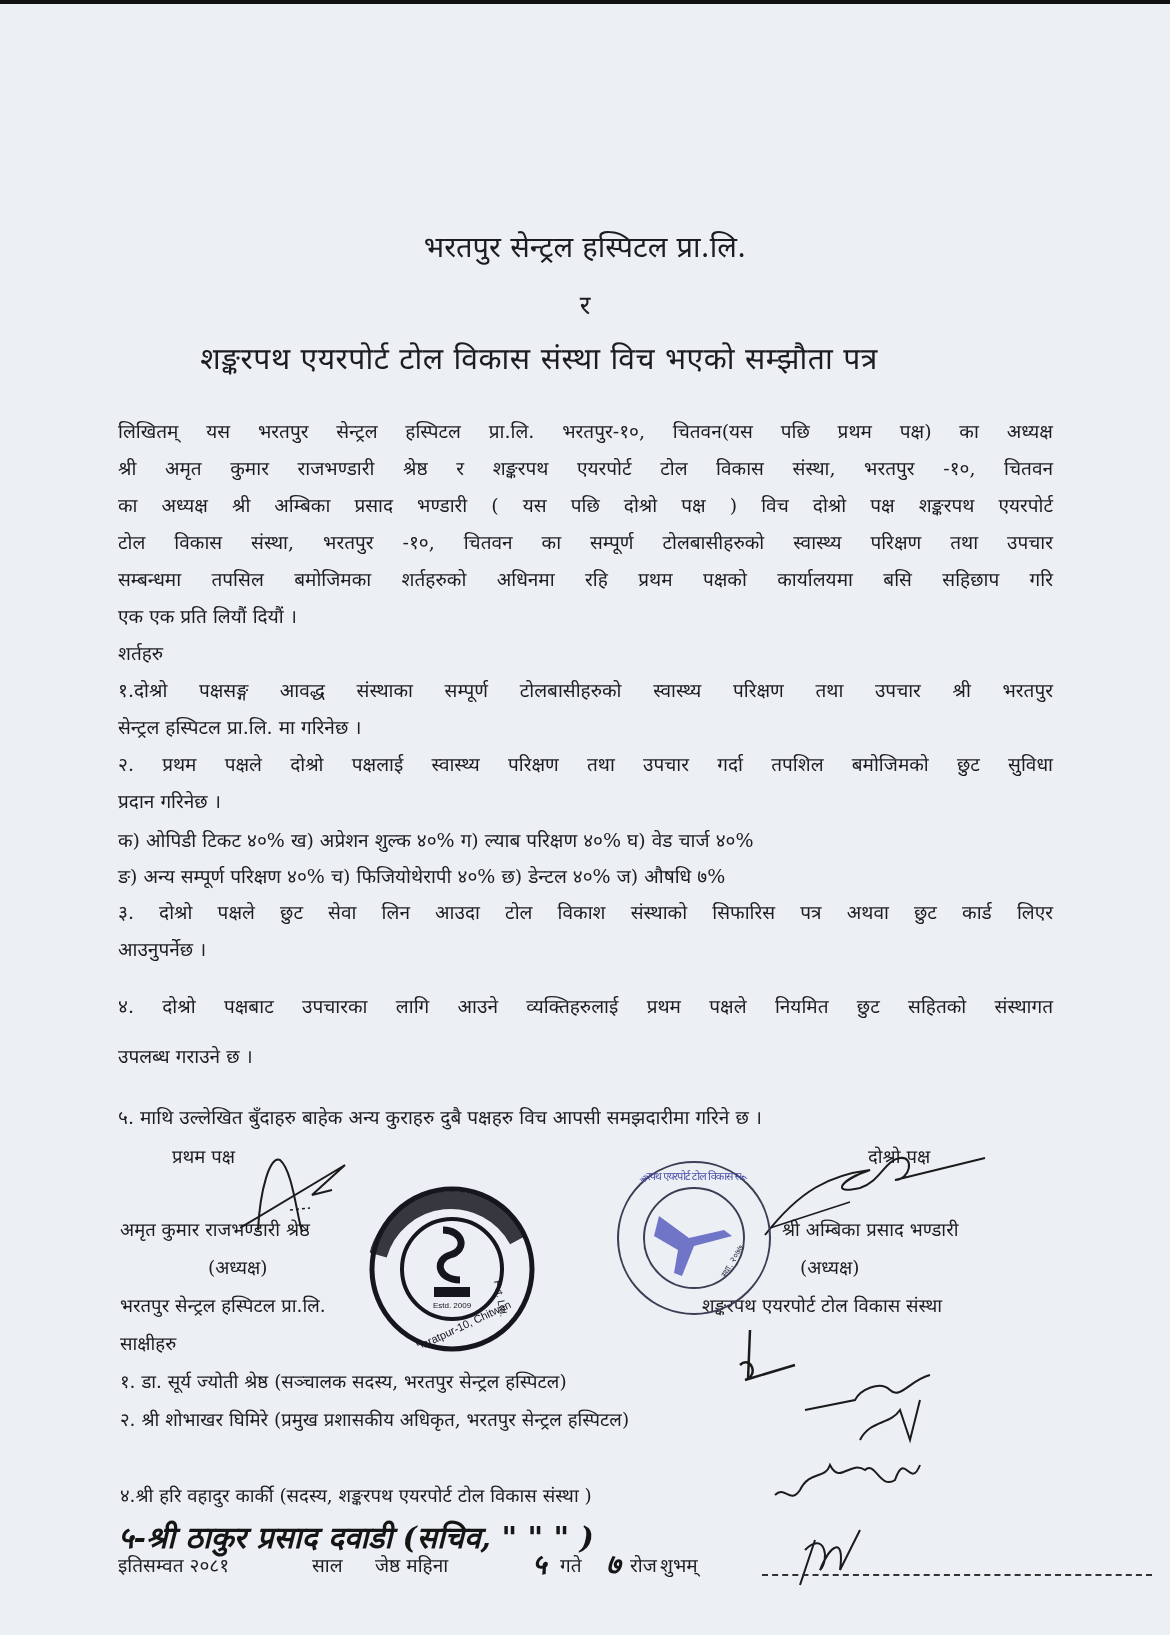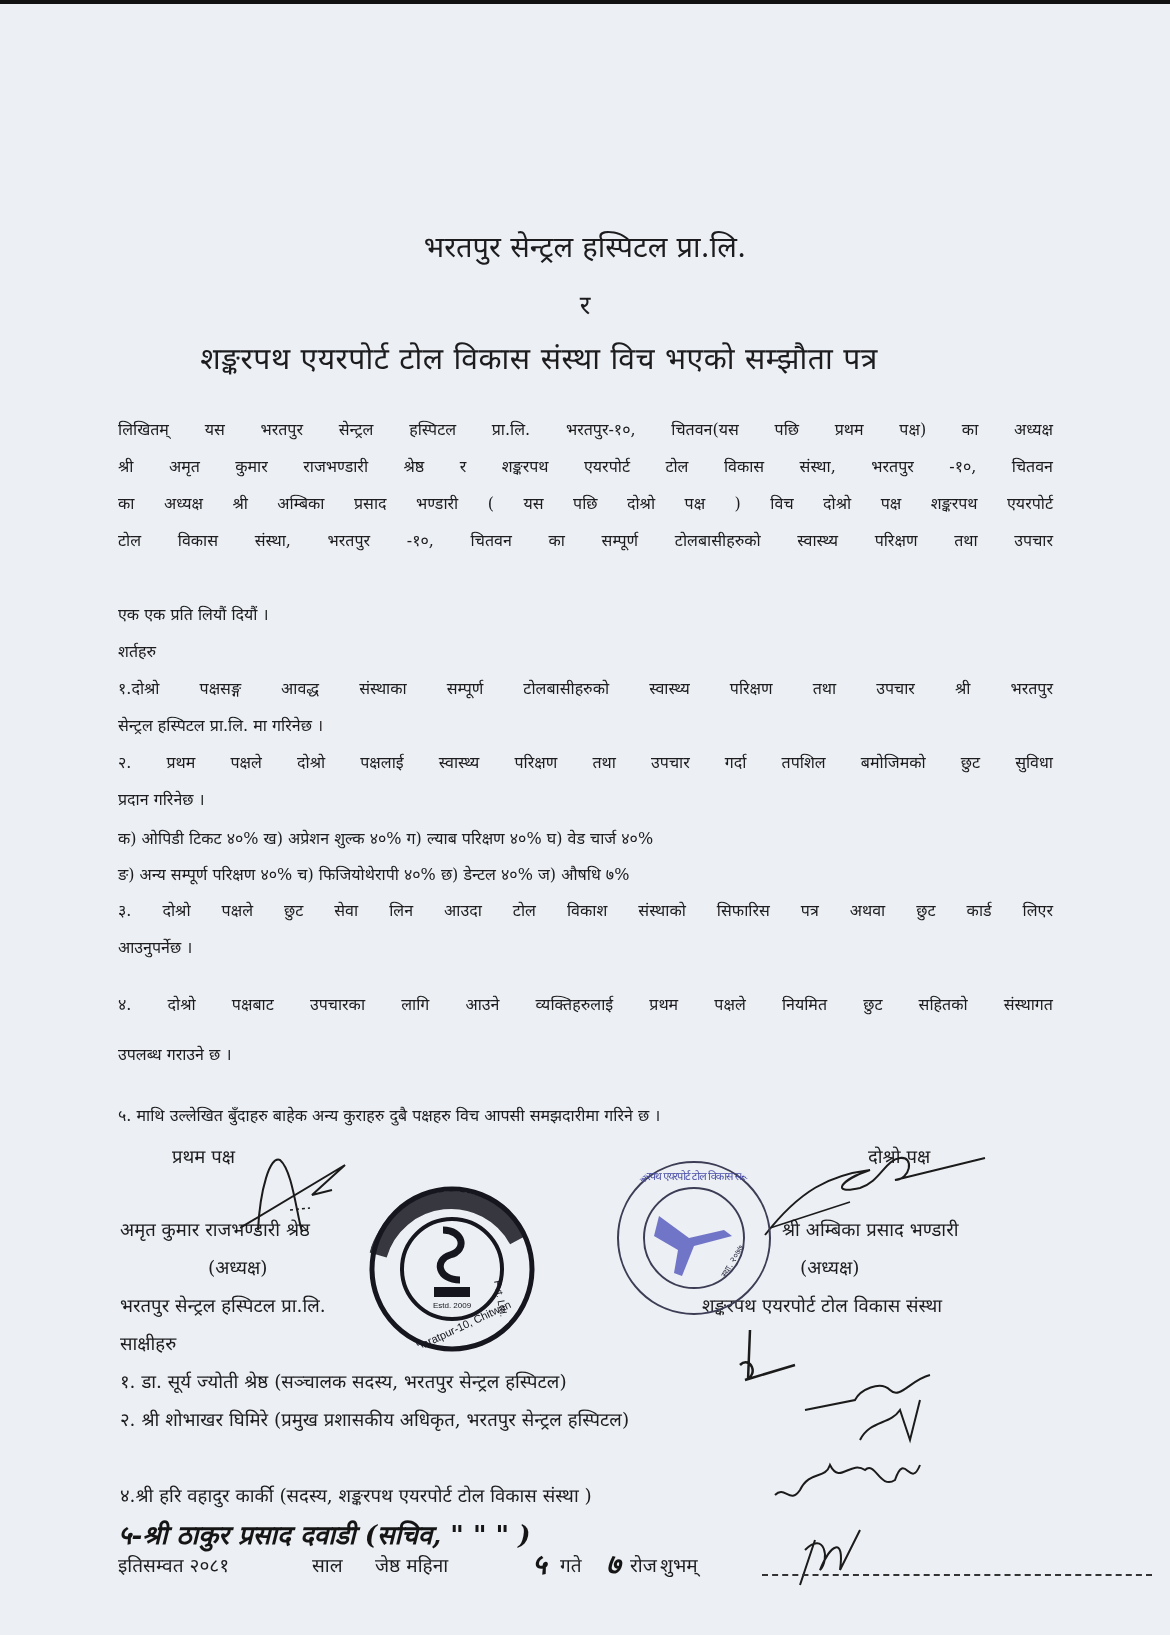--- a/index.html
+++ b/index.html
@@ -9,43 +9,44 @@
     position: relative;
     font-family: "DejaVu Sans", "Liberation Sans", sans-serif;
     color: #1c1c1e;
   }
   .topbar { position: absolute; left: 0; top: 0; width: 1170px; height: 4px; background: #111; }
   .page { position: absolute; left: 0; top: 0; width: 1170px; height: 1635px; }
   .abs { position: absolute; white-space: nowrap; }
   .title1 { left: 0; width: 1170px; top: 226px; text-align: center; font-size: 29px; font-family: "DejaVu Serif", serif; font-weight: 400; }
   .title2 { left: 0; width: 1170px; top: 286px; text-align: center; font-size: 26px; font-family: "DejaVu Serif", serif; }
   .title3 { left: 0; width: 1078px; top: 337px; text-align: center; font-size: 30px; font-family: "DejaVu Serif", serif; letter-spacing: 0.5px; }
-  .body-line { left: 118px; font-size: 16px; font-family: "DejaVu Serif", serif; }
+  .body-line { left: 118px; font-size: 19px; font-family: "DejaVu Serif", serif; }
   .justify { width: 935px; text-align: justify; text-align-last: justify; }
   .sig { font-size: 18.5px; font-family: "DejaVu Serif", serif; }
-  .hand { font-size: 26px; font-family: "DejaVu Serif", serif; font-style: italic; font-weight: bold; color: #151515; }
+  .hand { font-size: 30px; font-family: "DejaVu Serif", serif; font-style: italic; font-weight: bold; color: #151515; }
   .date-line { font-size: 19px; font-family: "DejaVu Serif", serif; text-align: right; }
   .rule { position: absolute; height: 0; border-top: 2px dashed #333; }
   .stamp { position: absolute; border-radius: 50%; }
   .scribble { position: absolute; }
 </style>
 </head>
 <body>
 
 <div class="page">
   <div class="topbar"></div>
 
   <div class="abs title1">भरतपुर सेन्ट्रल हस्पिटल प्रा.लि.</div>
   <div class="abs title2">र</div>
   <div class="abs title3">शङ्करपथ एयरपोर्ट टोल विकास संस्था विच भएको सम्झौता पत्र</div>
 
   <div class="abs body-line justify" style="top:418px">लिखितम् यस भरतपुर सेन्ट्रल हस्पिटल प्रा.लि. भरतपुर-१०, चितवन(यस पछि प्रथम पक्ष) का अध्यक्ष</div>
   <div class="abs body-line justify" style="top:455px">श्री अमृत कुमार राजभण्डारी श्रेष्ठ र शङ्करपथ एयरपोर्ट टोल विकास संस्था, भरतपुर -१०, चितवन</div>
   <div class="abs body-line justify" style="top:492px">का अध्यक्ष श्री अम्बिका प्रसाद भण्डारी ( यस पछि दोश्रो पक्ष ) विच  दोश्रो पक्ष शङ्करपथ एयरपोर्ट</div>
   <div class="abs body-line justify" style="top:529px">टोल विकास संस्था, भरतपुर -१०, चितवन का सम्पूर्ण टोलबासीहरुको स्वास्थ्य परिक्षण तथा उपचार</div>
+  <div class="abs body-line justify" style="top:566px">सम्बन्धमा तपसिल बमोजिमका शर्तहरुको अधिनमा रहि प्रथम पक्षको कार्यालयमा बसि सहिछाप गरि</div>
   <div class="abs body-line" style="top:603px">एक एक प्रति लियौं दियौं ।</div>
 
   <div class="abs body-line" style="top:640px">शर्तहरु</div>
 
   <div class="abs body-line justify" style="top:677px">१.दोश्रो पक्षसङ्ग आवद्ध संस्थाका सम्पूर्ण टोलबासीहरुको स्वास्थ्य परिक्षण तथा उपचार श्री भरतपुर</div>
   <div class="abs body-line" style="top:714px">सेन्ट्रल हस्पिटल प्रा.लि. मा गरिनेछ ।</div>
   <div class="abs body-line justify" style="top:751px">२. प्रथम पक्षले दोश्रो पक्षलाई स्वास्थ्य परिक्षण तथा उपचार गर्दा तपशिल बमोजिमको छुट सुविधा</div>
   <div class="abs body-line" style="top:788px">प्रदान गरिनेछ ।</div>
   <div class="abs body-line" style="top:827px">क) ओपिडी टिकट ४०% ख) अप्रेशन शुल्क ४०% ग) ल्याब परिक्षण ४०% घ) वेड चार्ज ४०%</div>
   <div class="abs body-line" style="top:863px">ङ) अन्य सम्पूर्ण परिक्षण ४०% च) फिजियोथेरापी ४०% छ) डेन्टल ४०% ज) औषधि ७%</div>

